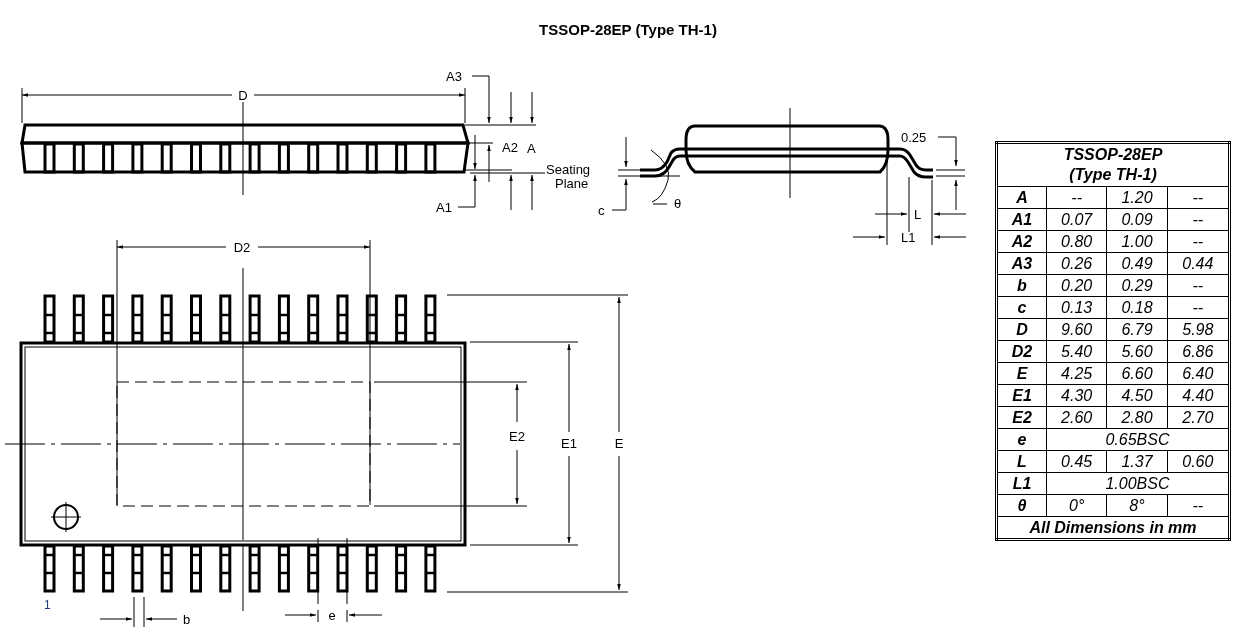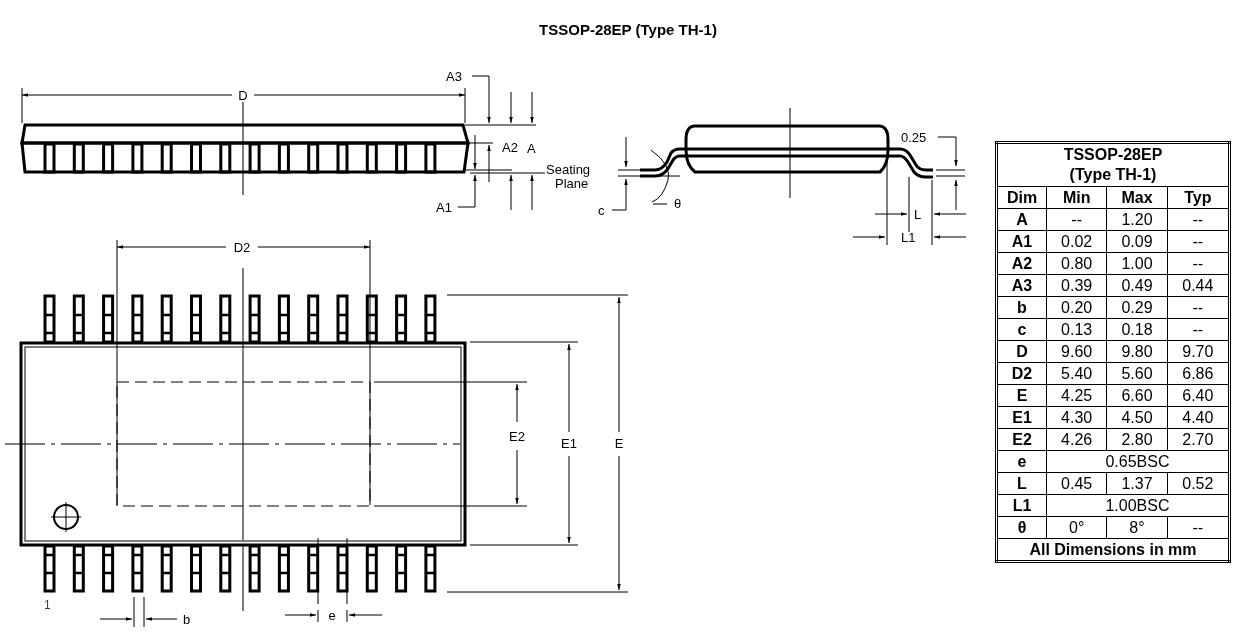--- a/index.html
+++ b/index.html
@@ -10,21 +10,21 @@
   .title { font-size:15px; font-weight:bold; }
   .lbl { font-size:13px; }
   .lbl-blue { font-size:12px; fill:#1f3f7a !important; }
   .thick { stroke:#000; stroke-width:3; fill:none; }
   .thin { stroke:#000; stroke-width:1; fill:none; }
   .dash { stroke:#000; stroke-width:1; fill:none; stroke-dasharray:12 6; }
   .center { stroke:#000; stroke-width:1; fill:none; stroke-dasharray:40 6 4 6; }
 
   #dim-table { position:absolute; left:995px; top:141px; width:236px;
                border-collapse:collapse; border:3px double #000;
-               font-family:"Liberation Sans", sans-serif; font-size:16px; }
+               font-family:"Liberation Sans", sans-serif; font-size:16px;font-style:italic; }
   #dim-table td, #dim-table th { border:1px solid #000; text-align:center;
                padding:0; height:21px; line-height:21px; }
   #dim-table th { font-weight:bold; }
   #dim-table .tcap { font-weight:bold; line-height:20px; height:42px; }
   #dim-table .dimcell { font-weight:bold; width:48px; }
   #dim-table .foot { font-weight:bold; }
 </style>
 </head>
 <body>
 
@@ -266,69 +266,63 @@
 </svg>
 
 <table id="dim-table">
   <thead>
     <tr>
       <th colspan="4" class="tcap">
         <div>TSSOP-28EP</div>
         <div>(Type TH-1)</div>
       </th>
     </tr>
-    <tr>
-      <th>Dim</th>
-      <th>Min</th>
-      <th>Max</th>
-      <th>Typ</th>
-    </tr>
   </thead>
   <tbody id="dim-body">
       <tr>
         <td class="dimcell">A</td>
         <td>--</td>
         <td>1.20</td>
         <td>--</td>
       </tr>
       <tr>
         <td class="dimcell">A1</td>
-        <td>0.02</td>
+        <td>0.07</td>
         <td>0.09</td>
         <td>--</td>
       </tr>
       <tr>
         <td class="dimcell">A2</td>
         <td>0.80</td>
         <td>1.00</td>
         <td>--</td>
       </tr>
       <tr>
         <td class="dimcell">A3</td>
-        <td>0.39</td>
+        <td>0.26</td>
         <td>0.49</td>
         <td>0.44</td>
       </tr>
       <tr>
         <td class="dimcell">b</td>
         <td>0.20</td>
         <td>0.29</td>
         <td>--</td>
       </tr>
       <tr>
         <td class="dimcell">c</td>
         <td>0.13</td>
         <td>0.18</td>
         <td>--</td>
       </tr>
       <tr>
         <td class="dimcell">D</td>
         <td>9.60</td>
-        <td>9.80</td>
-        <td>9.70</td>
+        <td>6.79</td>
+        <td>5.98</td>
       </tr>
       <tr>
         <td class="dimcell">D2</td>
         <td>5.40</td>
         <td>5.60</td>
         <td>6.86</td>
       </tr>
       <tr>
         <td class="dimcell">E</td>
         <td>4.25</td>
@@ -336,33 +330,33 @@
         <td>6.40</td>
       </tr>
       <tr>
         <td class="dimcell">E1</td>
         <td>4.30</td>
         <td>4.50</td>
         <td>4.40</td>
       </tr>
       <tr>
         <td class="dimcell">E2</td>
-        <td>4.26</td>
+        <td>2.60</td>
         <td>2.80</td>
         <td>2.70</td>
       </tr>
       <tr>
         <td class="dimcell">e</td>
         <td colspan="3">0.65BSC</td>
       </tr>
       <tr>
         <td class="dimcell">L</td>
         <td>0.45</td>
         <td>1.37</td>
-        <td>0.52</td>
+        <td>0.60</td>
       </tr>
       <tr>
         <td class="dimcell">L1</td>
         <td colspan="3">1.00BSC</td>
       </tr>
       <tr>
         <td class="dimcell">θ</td>
         <td>0°</td>
         <td>8°</td>
         <td>--</td>

